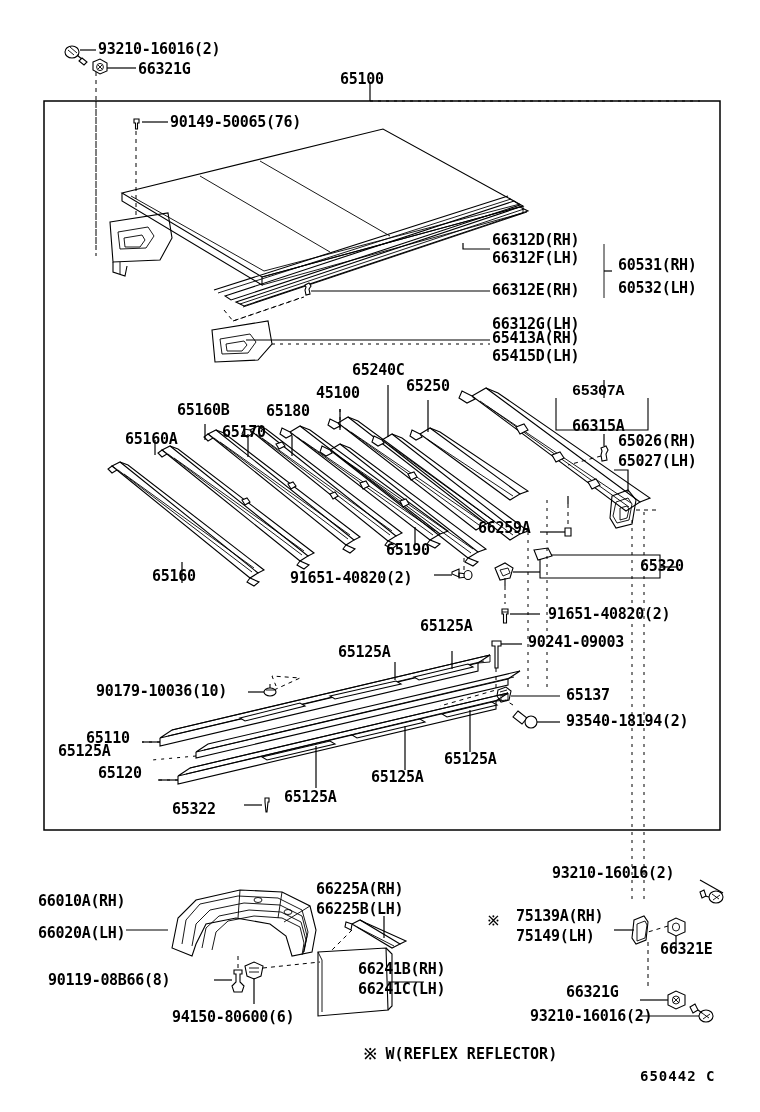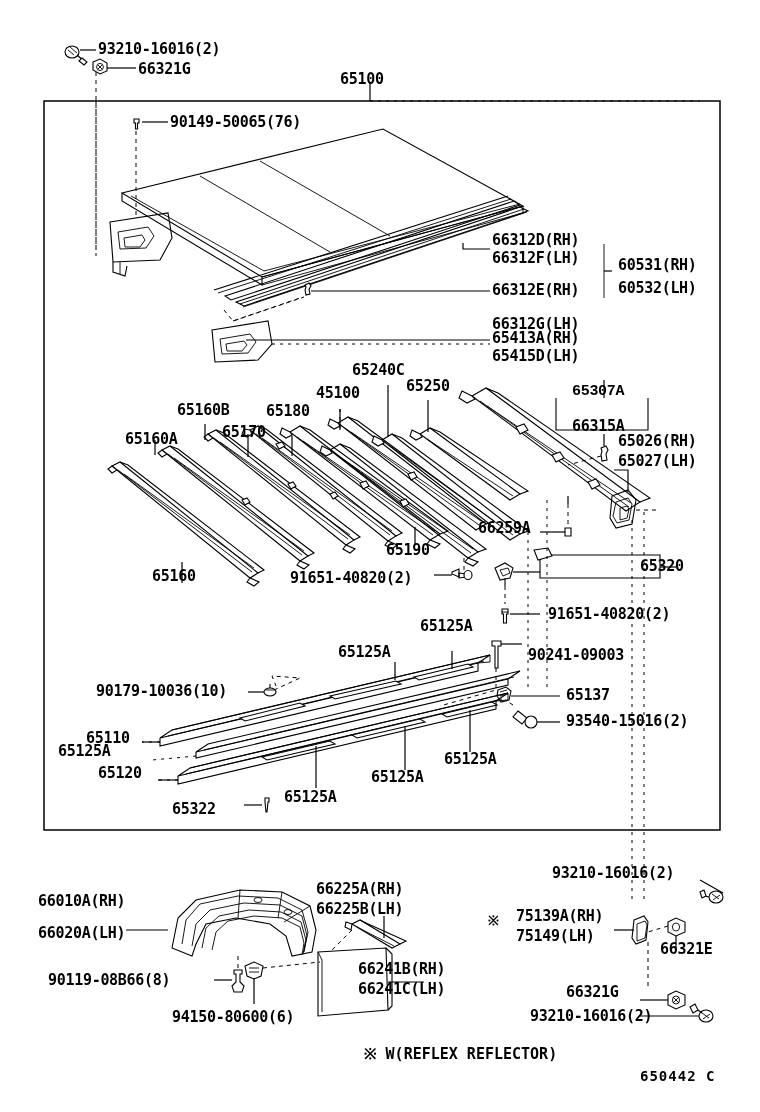--- a/index.html
+++ b/index.html
@@ -420,23 +420,23 @@
 <div class="lbl" style="left:338px;top:645px;">65125A</div>
 <div class="lbl" style="left:444px;top:752px;">65125A</div>
 <div class="lbl" style="left:371px;top:770px;">65125A</div>
 <div class="lbl" style="left:284px;top:790px;">65125A</div>
 <div class="lbl" style="left:58px;top:744px;">65125A</div>
 <div class="lbl" style="left:96px;top:684px;">90179-10036(10)</div>
 <div class="lbl" style="left:86px;top:722px;margin-top:9px;">65110</div>
 <div class="lbl" style="left:98px;top:766px;">65120</div>
 <div class="lbl" style="left:172px;top:802px;">65322</div>
 <div class="lbl" style="left:548px;top:607px;">91651-40820(2)</div>
-<div class="lbl" style="left:528px;top:635px;margin-top:13px;">90241-09003</div>
+<div class="lbl" style="left:528px;top:635px;">90241-09003</div>
 <div class="lbl" style="left:566px;top:688px;">65137</div>
-<div class="lbl" style="left:566px;top:714px;">93540-15016(2)</div>
+<div class="lbl" style="left:566px;top:714px;">93540-18194(2)</div>
 
 <div class="lbl" style="left:38px;top:894px;">66010A(RH)</div>
 <div class="lbl" style="left:38px;top:914px;margin-top:12px;">66020A(LH)</div>
 <div class="lbl" style="left:316px;top:882px;">66225A(RH)</div>
 <div class="lbl" style="left:316px;top:902px;">66225B(LH)</div>
 <div class="lbl" style="left:358px;top:962px;">66241B(RH)</div>
 <div class="lbl" style="left:358px;top:982px;">66241C(LH)</div>
 <div class="lbl" style="left:48px;top:973px;">90119-08B66(8)</div>
 <div class="lbl" style="left:172px;top:1010px;">94150-80600(6)</div>
 

